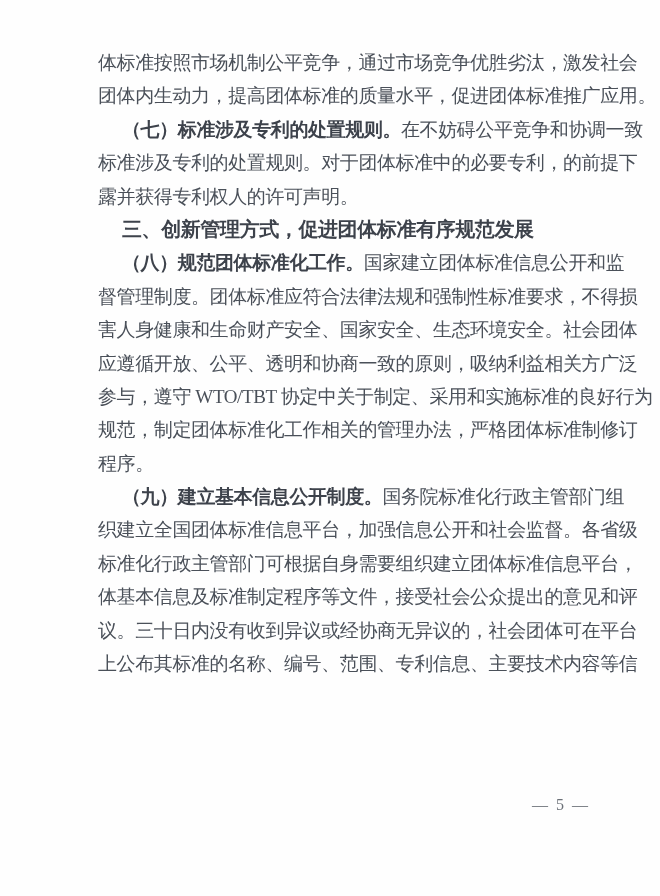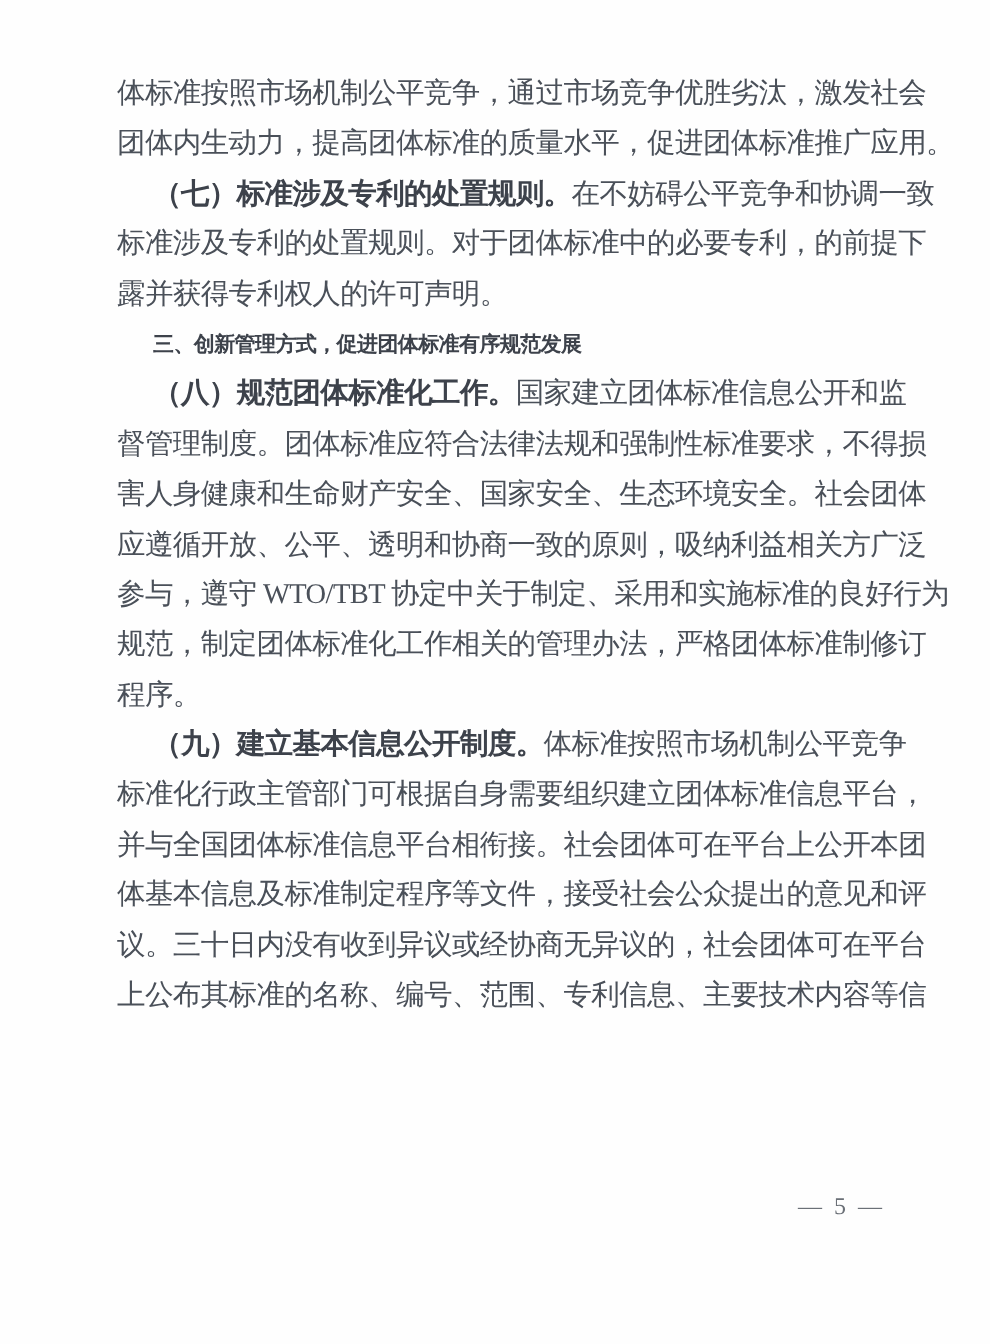--- a/index.html
+++ b/index.html
@@ -21,28 +21,29 @@
     top: 46px;
     width: 525px;
   }
   .line {
     height: 33.4px;
     line-height: 33.4px;
     font-size: 19px;
     letter-spacing: -0.4px;
     color: #4a5059;
     white-space: nowrap;
+    margin-left: 20px;
   }
   .line.indent {
     padding-left: 24px;
   }
   .line.heading {
-    font-family: Liberation Sans, sans-serif;
+    font-family: Liberation Serif, serif;
     font-weight: 700;
-    font-size: 14px;
+    font-size: 20px;
     color: #3a3e46;
   }
   .seg-bold {
     font-weight: 700;
     color: #3d424b;
   }
   .page-number {
     position: absolute;
     top: 796px;
     right: 70px;
@@ -63,21 +64,21 @@
       <div class="line body"><span class="seg">标准涉及专利的处置规则。对于团体标准中的必要专利，的前提下</span></div>
       <div class="line body"><span class="seg">露并获得专利权人的许可声明。</span></div>
       <div class="line heading indent"><span class="seg-bold">三、创新管理方式，促进团体标准有序规范发展</span></div>
       <div class="line body indent"><span class="seg-bold">（八）规范团体标准化工作。</span><span class="seg">国家建立团体标准信息公开和监</span></div>
       <div class="line body"><span class="seg">督管理制度。团体标准应符合法律法规和强制性标准要求，不得损</span></div>
       <div class="line body"><span class="seg">害人身健康和生命财产安全、国家安全、生态环境安全。社会团体</span></div>
       <div class="line body"><span class="seg">应遵循开放、公平、透明和协商一致的原则，吸纳利益相关方广泛</span></div>
       <div class="line body"><span class="seg">参与，遵守 WTO/TBT 协定中关于制定、采用和实施标准的良好行为</span></div>
       <div class="line body"><span class="seg">规范，制定团体标准化工作相关的管理办法，严格团体标准制修订</span></div>
       <div class="line body"><span class="seg">程序。</span></div>
-      <div class="line body indent"><span class="seg-bold">（九）建立基本信息公开制度。</span><span class="seg">体标准按照市场机制公平竞争</span></div>
+      <div class="line body indent"><span class="seg-bold">（九）建立基本信息公开制度。</span><span class="seg">国务院标准化行政主管部门组</span></div>
+      <div class="line body"><span class="seg">织建立全国团体标准信息平台，加强信息公开和社会监督。各省级</span></div>
       <div class="line body"><span class="seg">标准化行政主管部门可根据自身需要组织建立团体标准信息平台，</span></div>
-      <div class="line body"><span class="seg">并与全国团体标准信息平台相衔接。社会团体可在平台上公开本团</span></div>
       <div class="line body"><span class="seg">体基本信息及标准制定程序等文件，接受社会公众提出的意见和评</span></div>
       <div class="line body"><span class="seg">议。三十日内没有收到异议或经协商无异议的，社会团体可在平台</span></div>
       <div class="line body"><span class="seg">上公布其标准的名称、编号、范围、专利信息、主要技术内容等信</span></div>
     </div>
   <div class="page-number">— 5 —</div>
 </div>
 
 </body></html>

